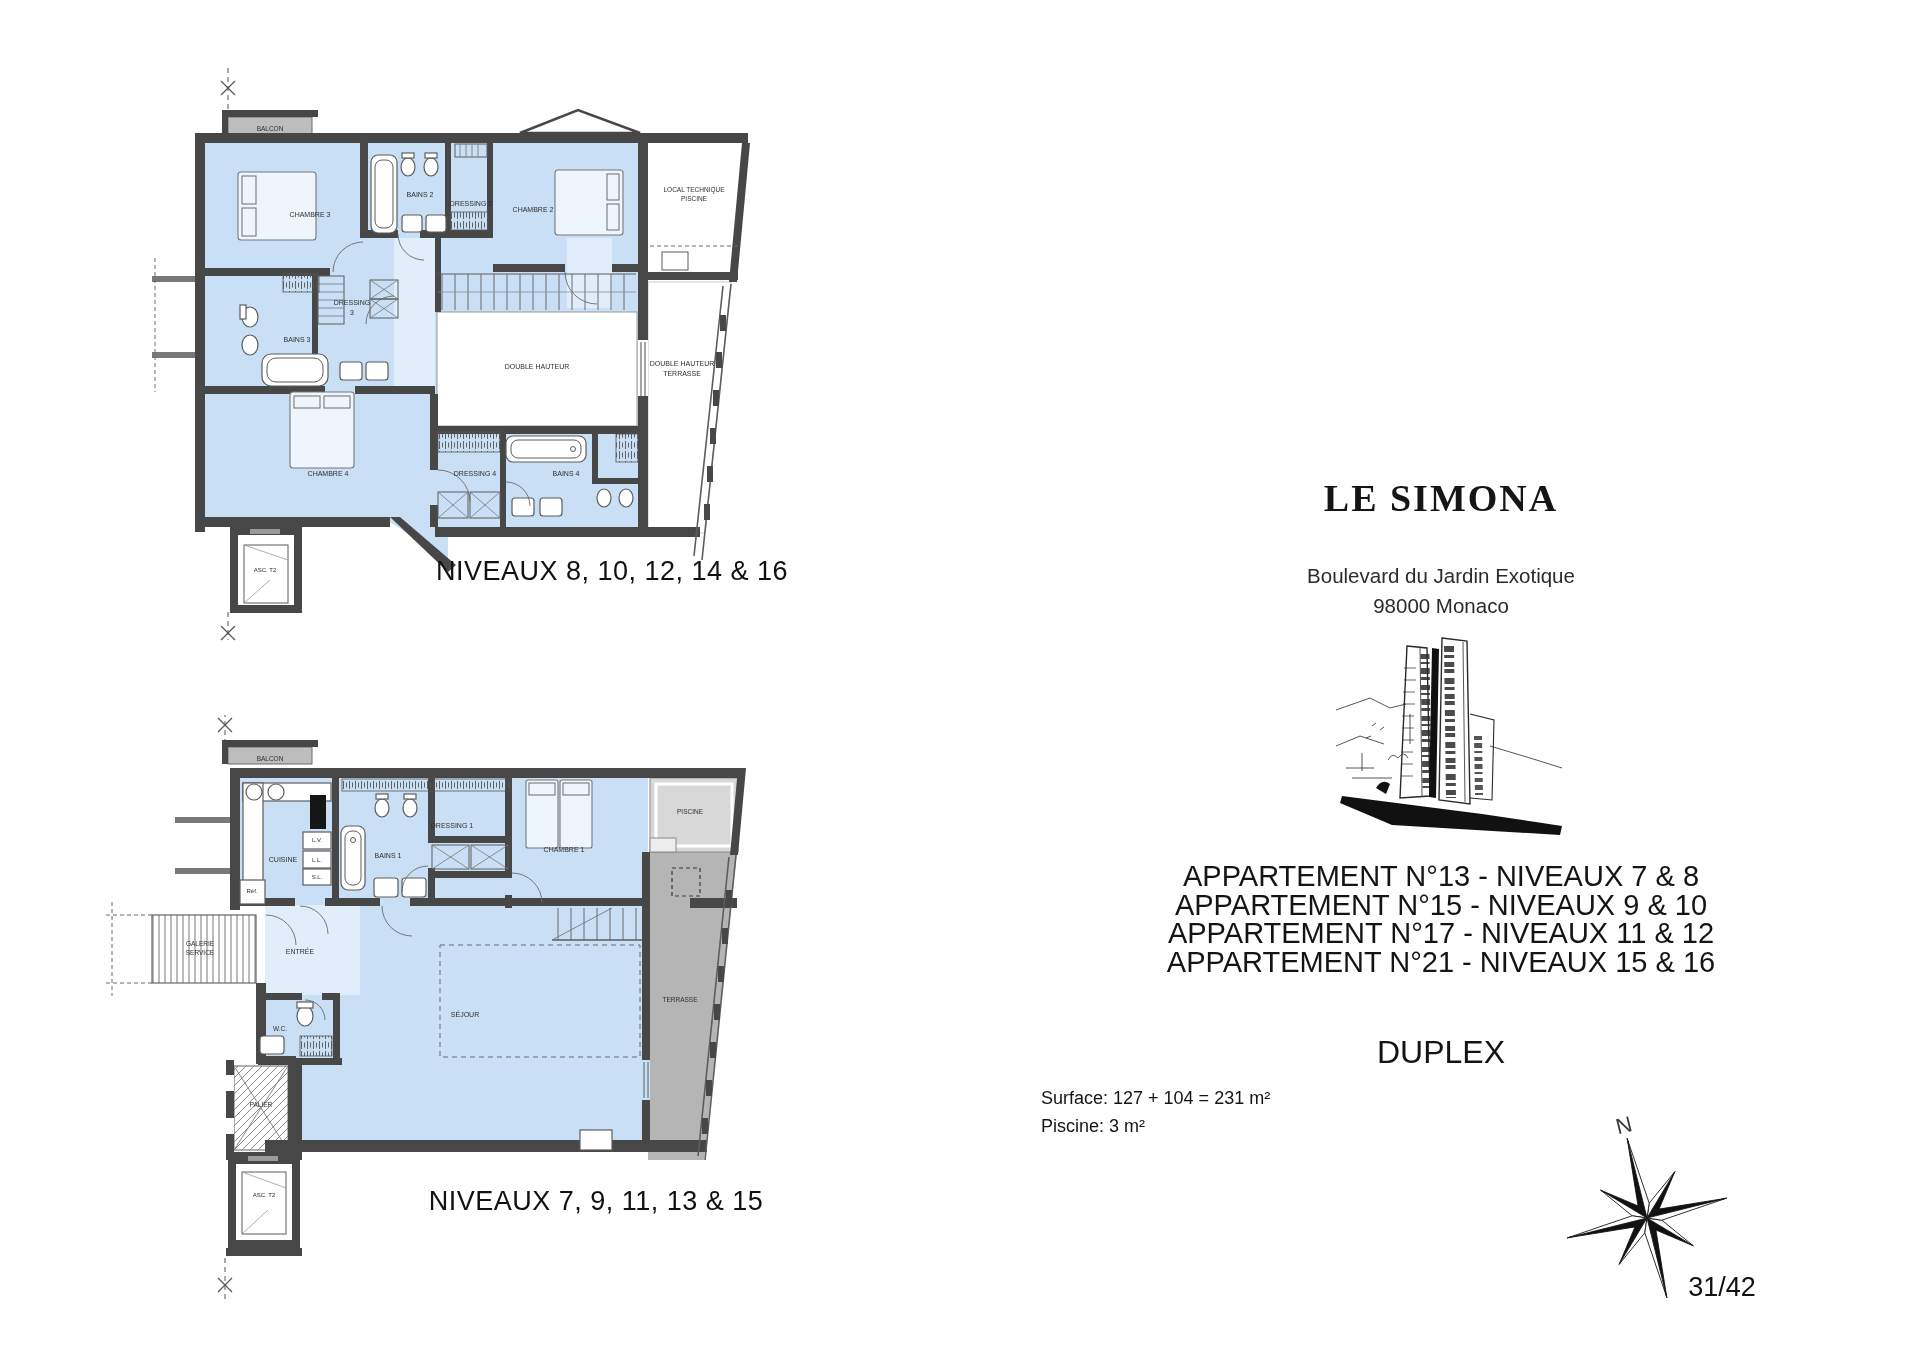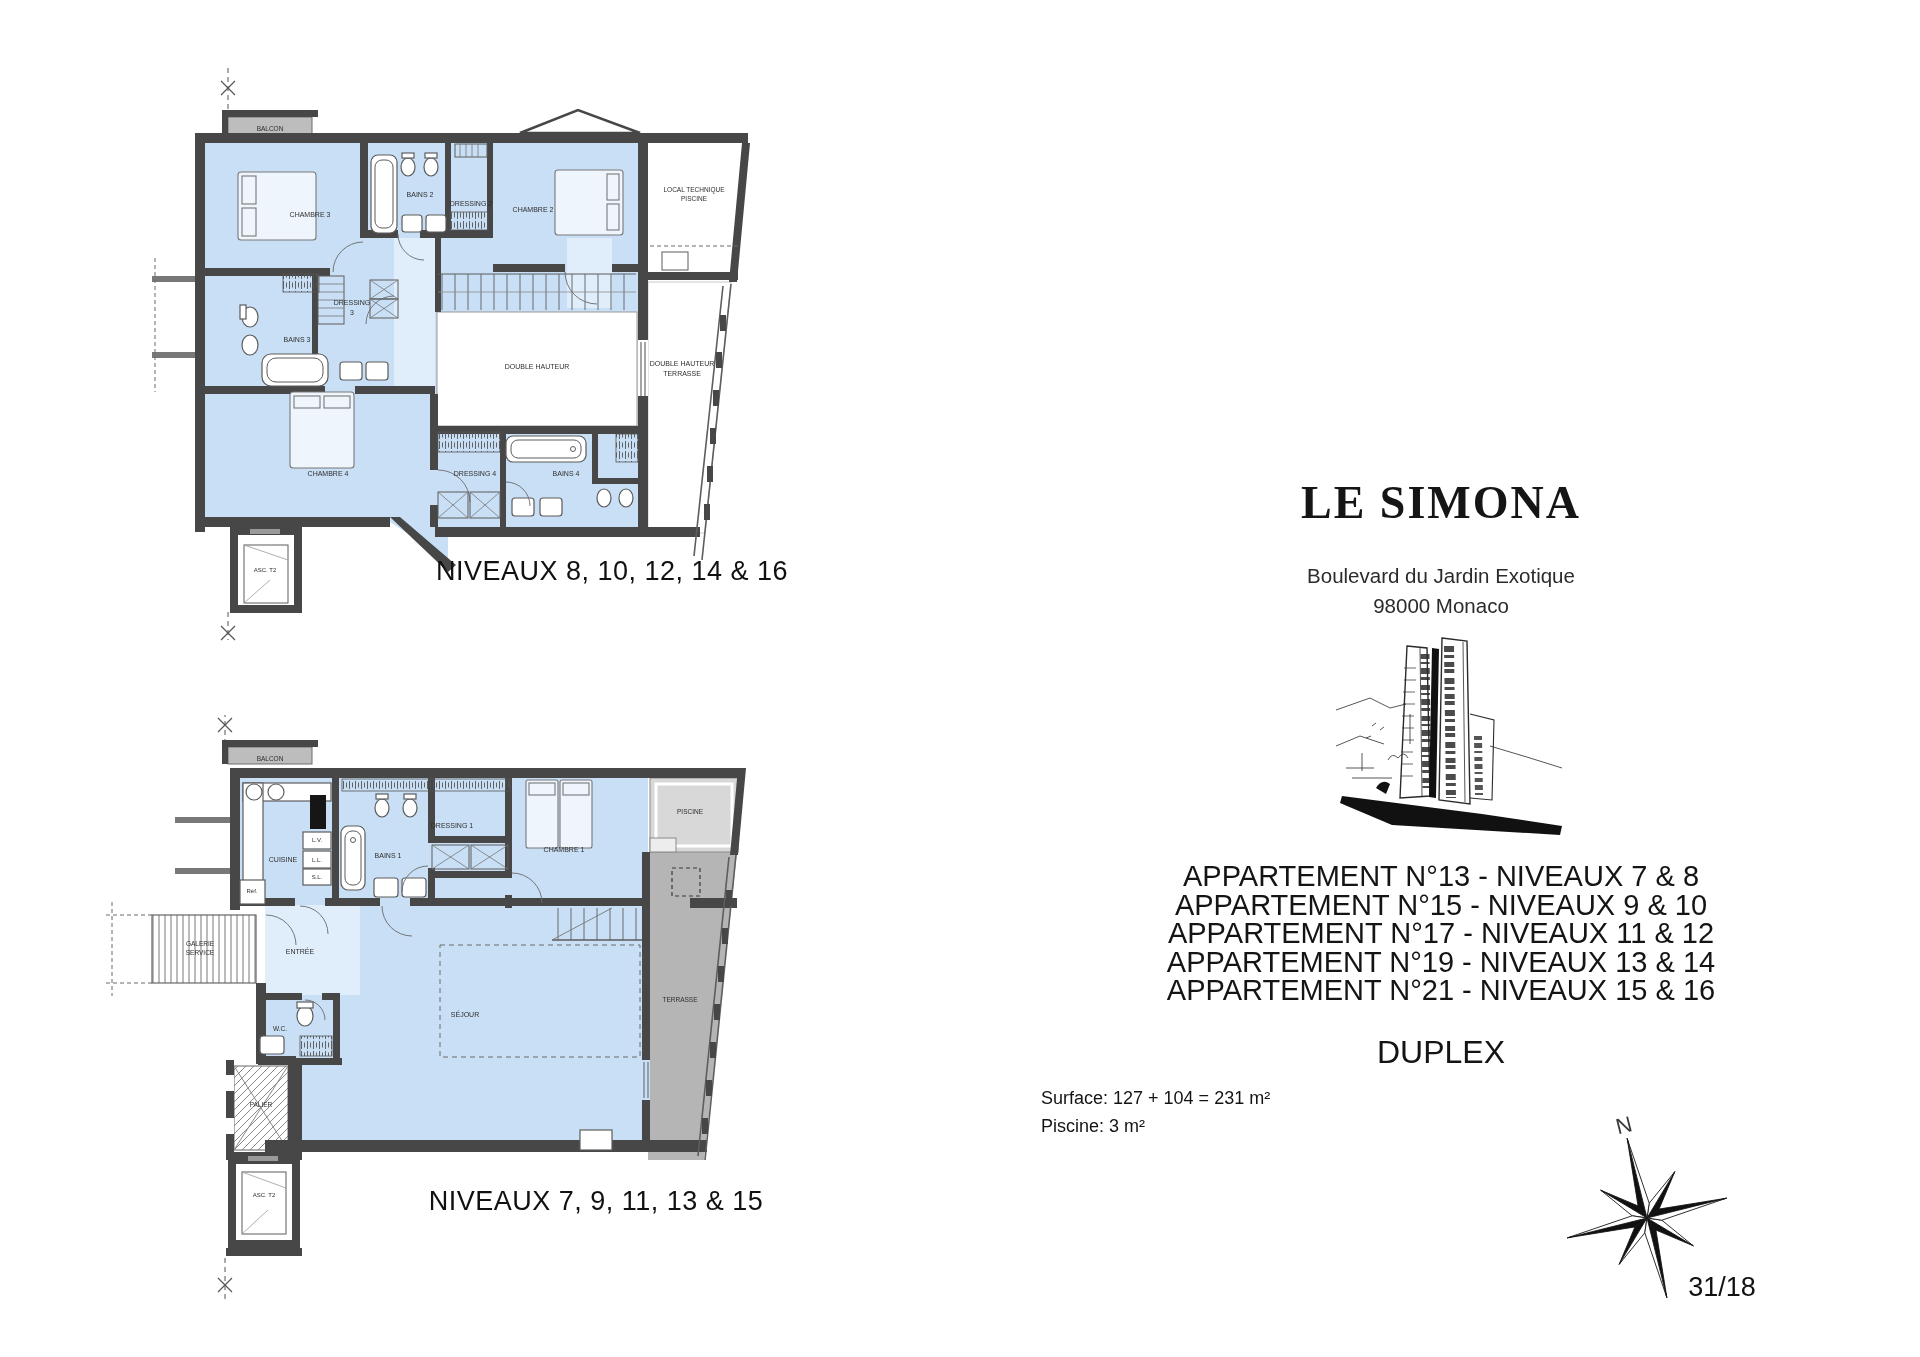--- a/index.html
+++ b/index.html
@@ -10,21 +10,21 @@
   .wall{fill:#474747;}
   .fix{fill:#ffffff;stroke:#5d5d5d;stroke-width:1.2;}
   .fixthin{fill:none;stroke:#5d5d5d;stroke-width:1;}
   .bed{fill:#eef5fc;stroke:#787878;stroke-width:1.1;}
   .arc{fill:none;stroke:#6a6a6a;stroke-width:0.9;}
   .dash{fill:none;stroke:#6a6a6a;stroke-width:1;stroke-dasharray:4 3;}
   .tread{stroke:#5d5d5d;stroke-width:0.9;}
   .plan-label{font-family:"Liberation Sans",sans-serif;fill:#2e2e2e;text-anchor:middle;}
   
   .caption{font-size:27px;color:#111;text-align:center;letter-spacing:0.5px;}
-  .title{font-family:"Liberation Serif",serif;font-weight:bold;font-size:46px;letter-spacing:2px;color:#151515;text-align:center;}
+  .title{font-family:"Liberation Serif",serif;font-weight:bold;font-size:38px;letter-spacing:2px;color:#151515;text-align:center;}
   .addr{font-size:20.5px;line-height:30px;color:#2b2b2b;text-align:center;}
   .apt-list{font-size:29px;line-height:28.6px;color:#141414;text-align:center;white-space:nowrap;}
   .duplex{font-size:32px;color:#141414;text-align:center;}
   .dims{font-size:18px;line-height:28px;color:#141414;margin-top:8px;}
   .pagenum{font-size:27px;color:#111;text-align:center;}
 </style>
 </head>
 <body>
 
 <svg class="abs" style="left:100px;top:60px;width:720px;height:585px" viewBox="100 60 720 585">
@@ -454,21 +454,20 @@
 
     <path d="M10,178 L150,196 L230,208 L228,217 L60,207 L8,185 Z" fill="#111" stroke="none"></path>
     <path d="M44,170 q6,-10 14,-4 l-4,10 Z" fill="#111" stroke="none"></path>
   </g>
 </svg>
 
 <div class="abs apt-list" style="left:1041px;top:862px;width:800px;">
     <div>APPARTEMENT N°13 - NIVEAUX 7 &amp; 8</div>
     <div>APPARTEMENT N°15 - NIVEAUX 9 &amp; 10</div>
     <div>APPARTEMENT N°17 - NIVEAUX 11 &amp; 12</div>
-    <div>APPARTEMENT N°19 - NIVEAUX 13 &amp; 14</div>
     <div>APPARTEMENT N°21 - NIVEAUX 15 &amp; 16</div>
   </div>
 <div class="abs duplex" style="left:1041px;top:1034px;width:800px;">DUPLEX</div>
 <div class="abs dims" style="left:1041px;top:1076px;width:800px;">
   <div>Surface: 127 + 104 = 231 m²</div>
   <div>Piscine: 3 m²</div>
 </div>
 
 <svg class="abs" style="left:1550px;top:1100px;width:200px;height:215px" viewBox="0 0 200 215">
   <g transform="translate(97,118) rotate(-14)">
@@ -489,13 +488,13 @@
       <polygon points="82,0 13.86,-5.74 0,0" fill="#111"></polygon>
         <polygon points="82,0 13.86,5.74 0,0" fill="#fff"></polygon>
       <polygon points="0,82 5.74,13.86 0,0" fill="#111"></polygon>
         <polygon points="0,82 -5.74,13.86 0,0" fill="#fff"></polygon>
       <polygon points="-82,0 -13.86,5.74 0,0" fill="#111"></polygon>
         <polygon points="-82,0 -13.86,-5.74 0,0" fill="#fff"></polygon>
     </g>
   </g>
 </svg>
 
-<div class="abs pagenum" style="left:1652px;top:1272px;width:140px;">31/18</div>
+<div class="abs pagenum" style="left:1652px;top:1272px;width:140px;">31/42</div>
 
 </body></html>

